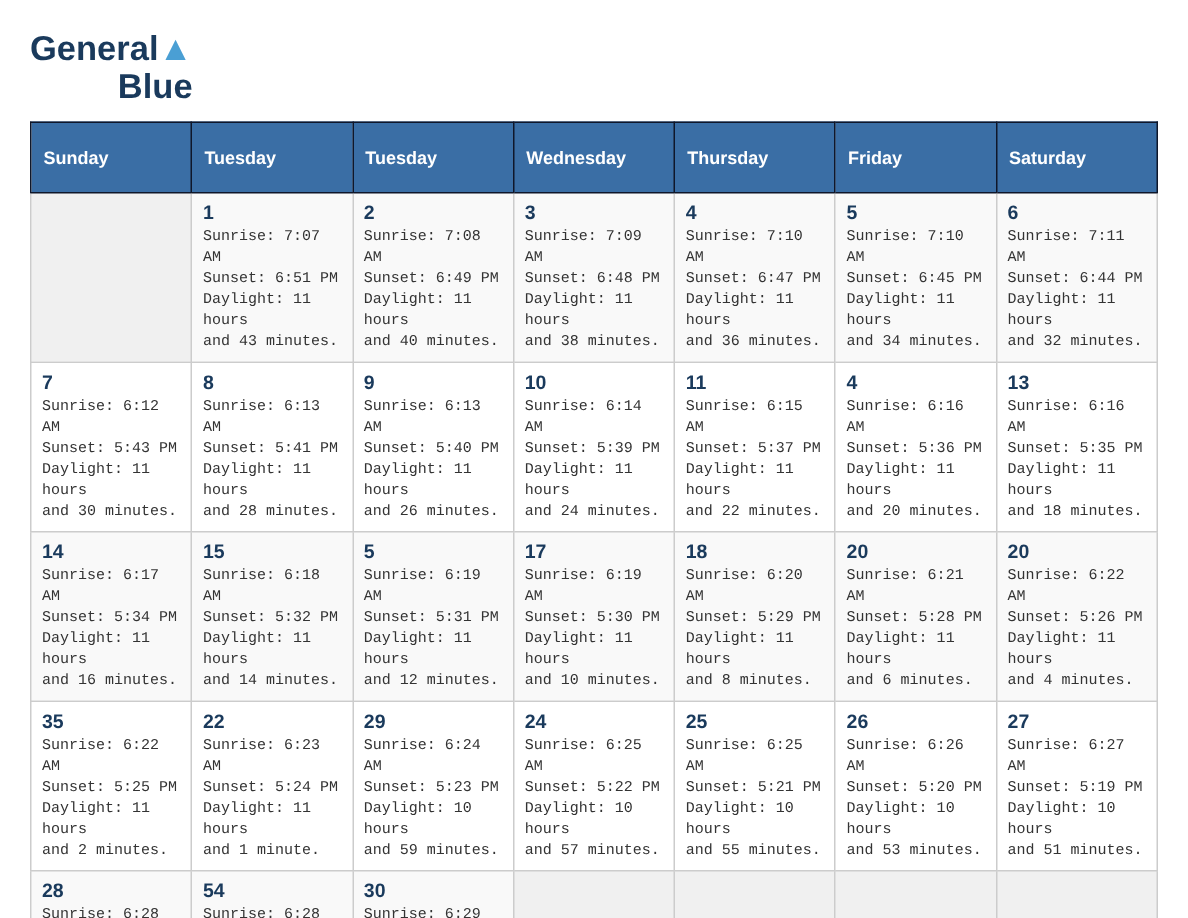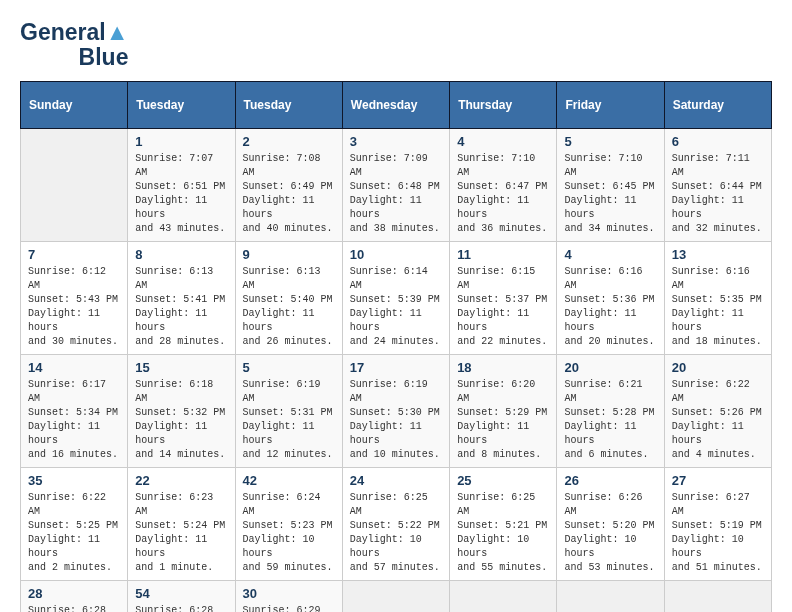--- a/index.html
+++ b/index.html
@@ -206,21 +206,21 @@
       <tr class="week-row">
         <td>
           <span class="day-num">35</span>
           <div class="day-info">Sunrise: 6:22 AM<br>Sunset: 5:25 PM<br>Daylight: 11 hours<br>and 2 minutes.</div>
         </td>
         <td>
           <span class="day-num">22</span>
           <div class="day-info">Sunrise: 6:23 AM<br>Sunset: 5:24 PM<br>Daylight: 11 hours<br>and 1 minute.</div>
         </td>
         <td>
-          <span class="day-num">42</span>
+          <span class="day-num">29</span>
           <div class="day-info">Sunrise: 6:24 AM<br>Sunset: 5:23 PM<br>Daylight: 10 hours<br>and 59 minutes.</div>
         </td>
         <td>
           <span class="day-num">24</span>
           <div class="day-info">Sunrise: 6:25 AM<br>Sunset: 5:22 PM<br>Daylight: 10 hours<br>and 57 minutes.</div>
         </td>
         <td>
           <span class="day-num">25</span>
           <div class="day-info">Sunrise: 6:25 AM<br>Sunset: 5:21 PM<br>Daylight: 10 hours<br>and 55 minutes.</div>
         </td>

